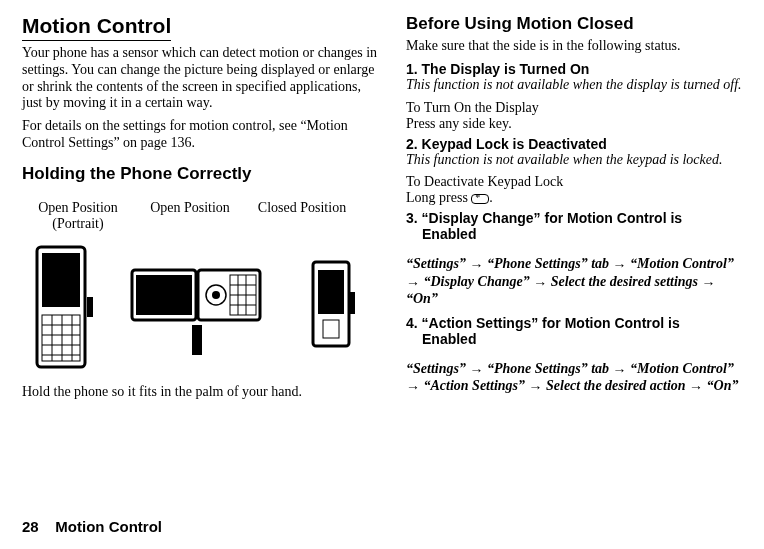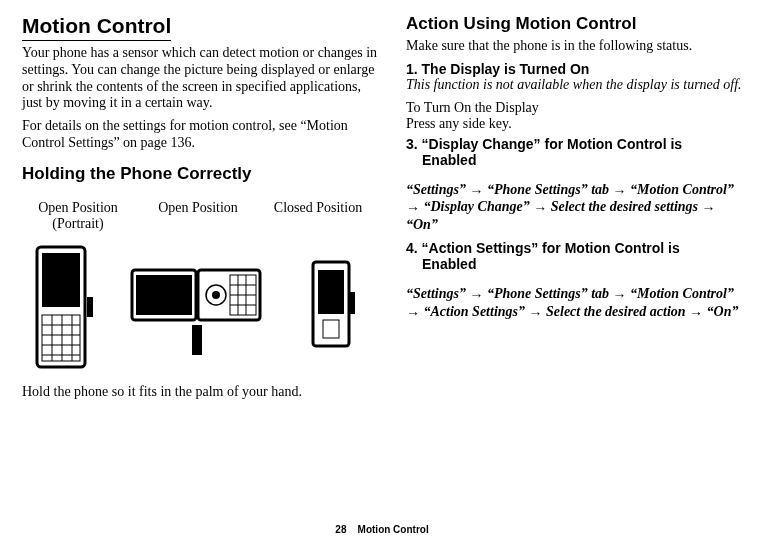--- a/index.html
+++ b/index.html
@@ -38,21 +38,20 @@
       margin-bottom: 16px;
     }
     .section-title-r {
       font-family: Arial, sans-serif;
       font-weight: bold;
       font-size: 17px;
       margin-bottom: 4px;
     }
     .phone-labels {
       display: flex;
-      gap: 8px;
       margin-top: 6px;
     }
     .plabel { width: 112px; text-align: center; line-height: 1.15; }
     .plabel.last { width: 112px; }
     .phone-figs {
       display: flex;
       gap: 8px;
       margin-top: 6px;
       height: 136px;
       align-items: flex-end;
@@ -78,23 +77,22 @@
     .key-icon::before {
       content: "*";
       position: absolute;
       left: 3px; top: -2px;
       font-size: 10px;
       line-height: 10px;
     }
     .footer {
       font-family: Arial, sans-serif;
       font-weight: bold;
-      font-size: 10px;
+      font-size: 15px;
       margin-top: 18px;
-      text-align: center;
     }
     svg { display: block; }
   </style>
 </head>
 <body>
 
 <div class="columns">
   <div class="col-left">
     <div class="main-title">Motion Control</div>
     <p class="body-text">Your phone has a sensor which can detect motion or changes in settings. You can change the picture being displayed or enlarge or shrink the contents of the screen in specified applications, just by moving it in a certain way.</p>
@@ -157,30 +155,38 @@
           <rect x="10" y="58" width="16" height="18" fill="#fff" stroke="#000" stroke-width="1"></rect>
           <rect x="36" y="30" width="6" height="22" fill="#000"></rect>
         </g>
       </svg>
     </div>
 
     <p class="body-text hold-caption">Hold the phone so it fits in the palm of your hand.</p>
   </div>
 
   <div class="col-right">
-    <div class="section-title-r">Action Using Motion Control</div>
-    <p class="body-text">Make sure that the phone is in the following status.</p>
+    <div class="section-title-r">Before Using Motion Closed</div>
+    <p class="body-text">Make sure that the side is in the following status.</p>
 
     <div class="num-item">
       <div class="num-head">1. The Display is Turned On</div>
       <p class="num-body">This function is not available when the display is turned off.</p>
       <p class="sub-head">To Turn On the Display</p>
       <p class="sub-body">Press any side key.</p>
     </div>
 
+    <div class="num-item">
+      <div class="num-head">2. Keypad Lock is Deactivated</div>
+      <p class="num-body">This function is not available when the keypad is locked.</p>
+      <p class="sub-head">To Deactivate Keypad Lock</p>
+      <p class="sub-body">
+        <span>Long press </span><span class="key-icon"></span><span>.</span>
+      </p>
+    </div>
 
     <div class="num-item">
       <div class="num-head">
         <span>3. “Display Change” for Motion Control is</span>
         <span class="indent">Enabled</span>
       </div>
       <p class="nav-path">“Settings” → “Phone Settings” tab → “Motion Control” → “Display Change” → Select the desired settings → “On”</p>
     </div>
 
     <div class="num-item">

